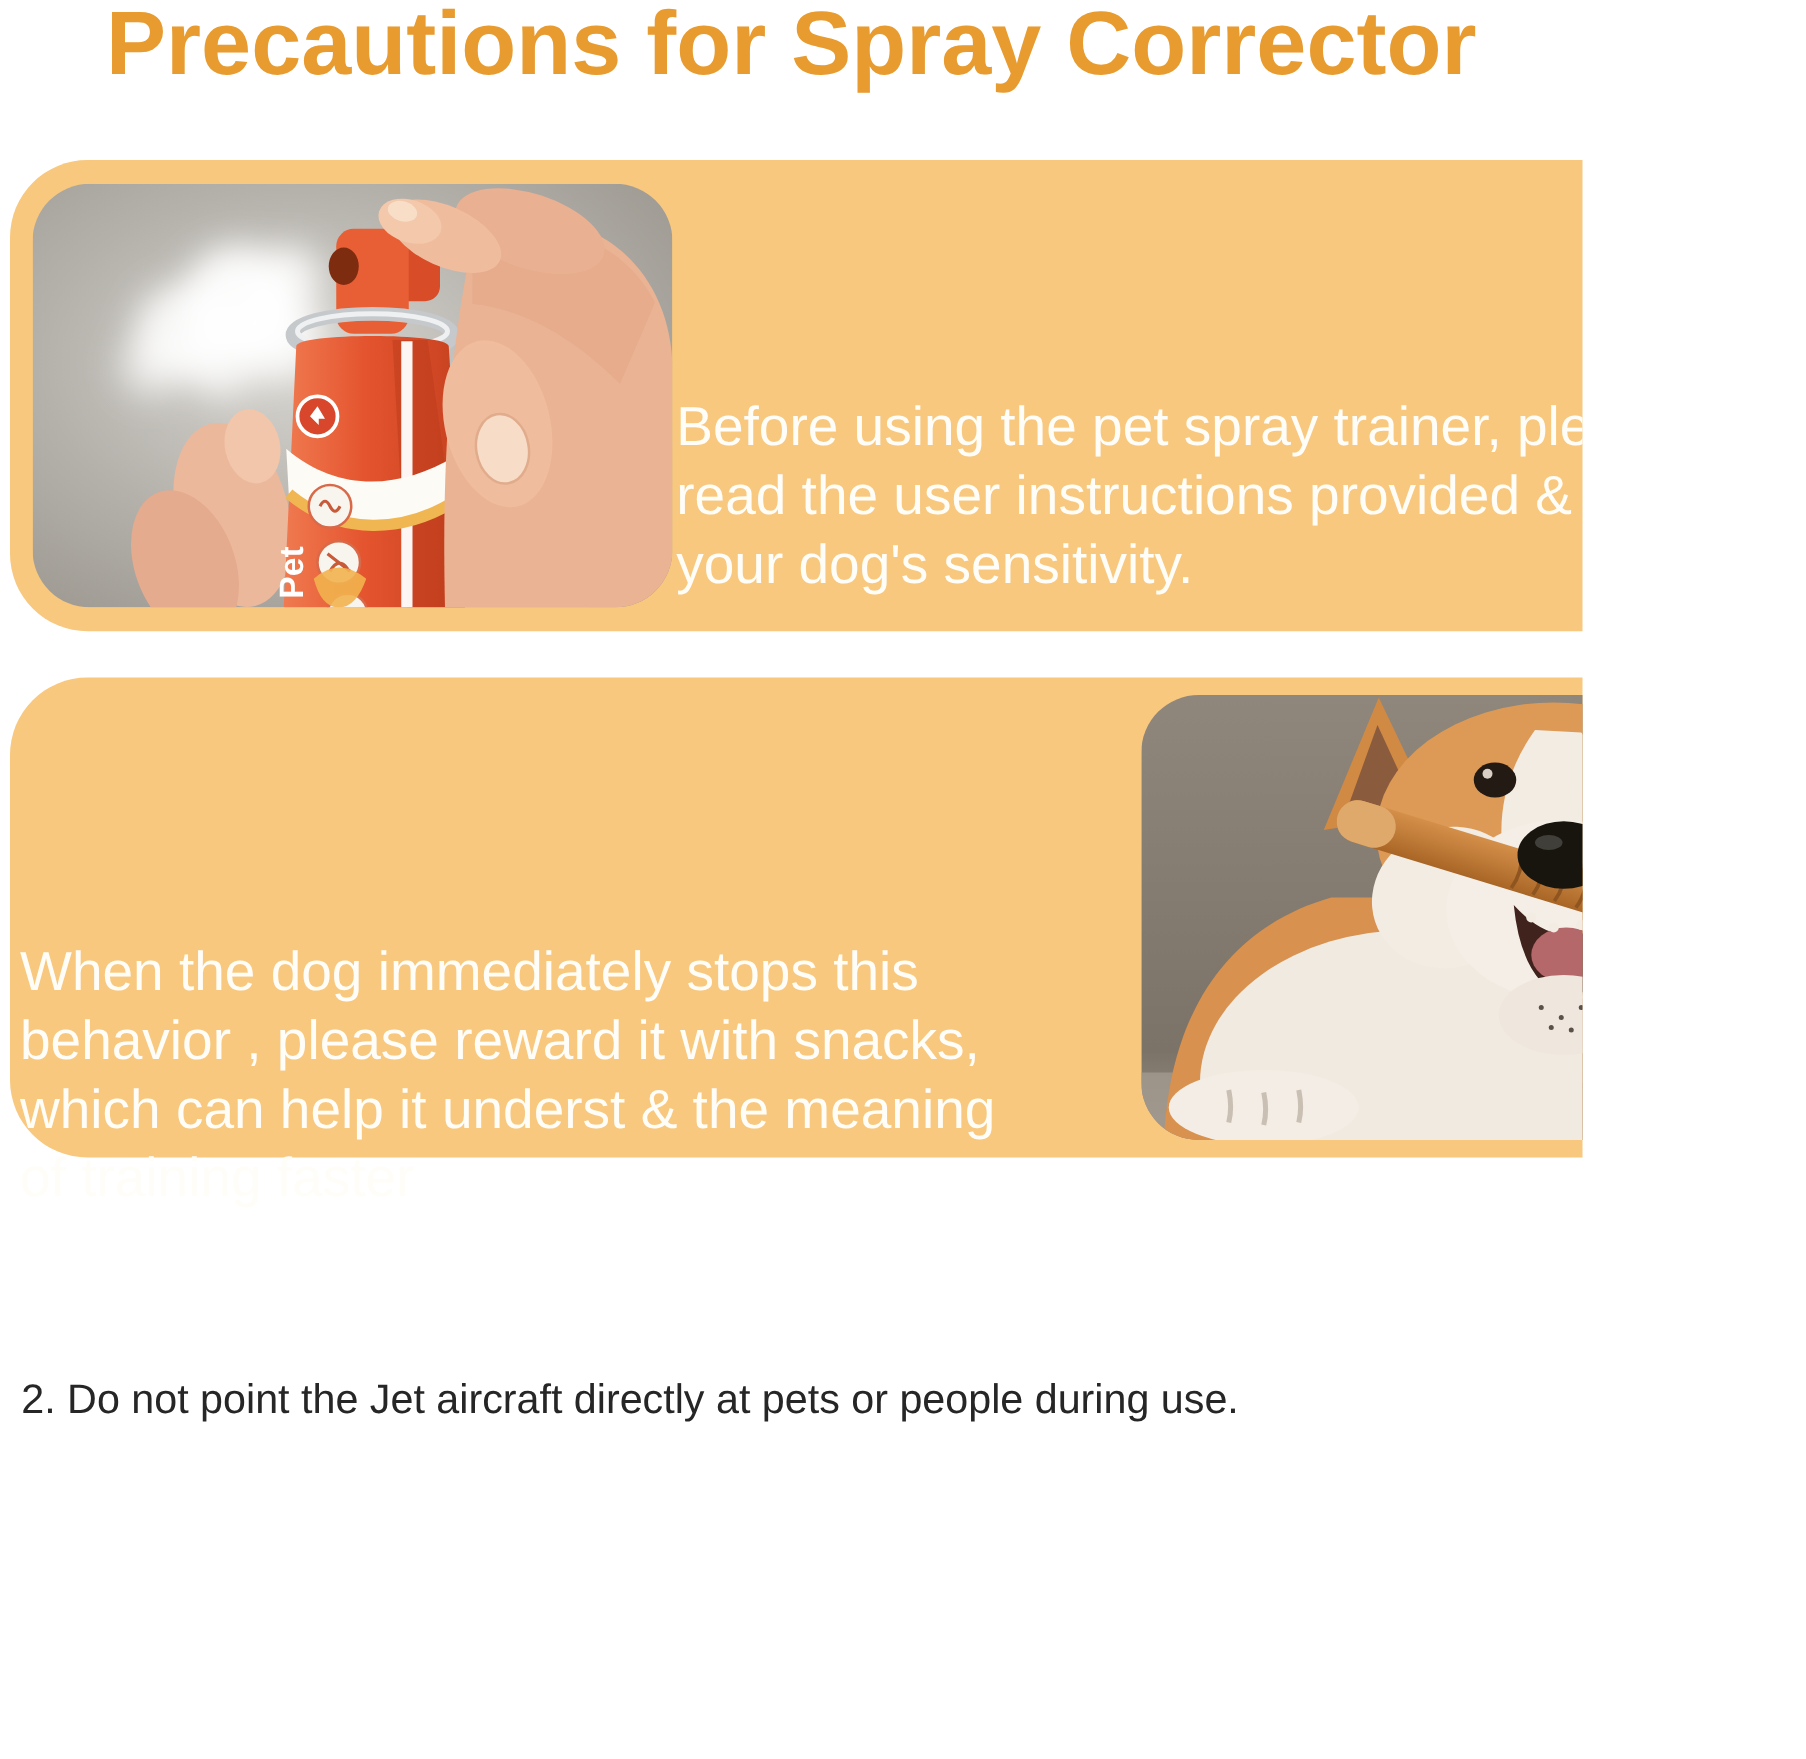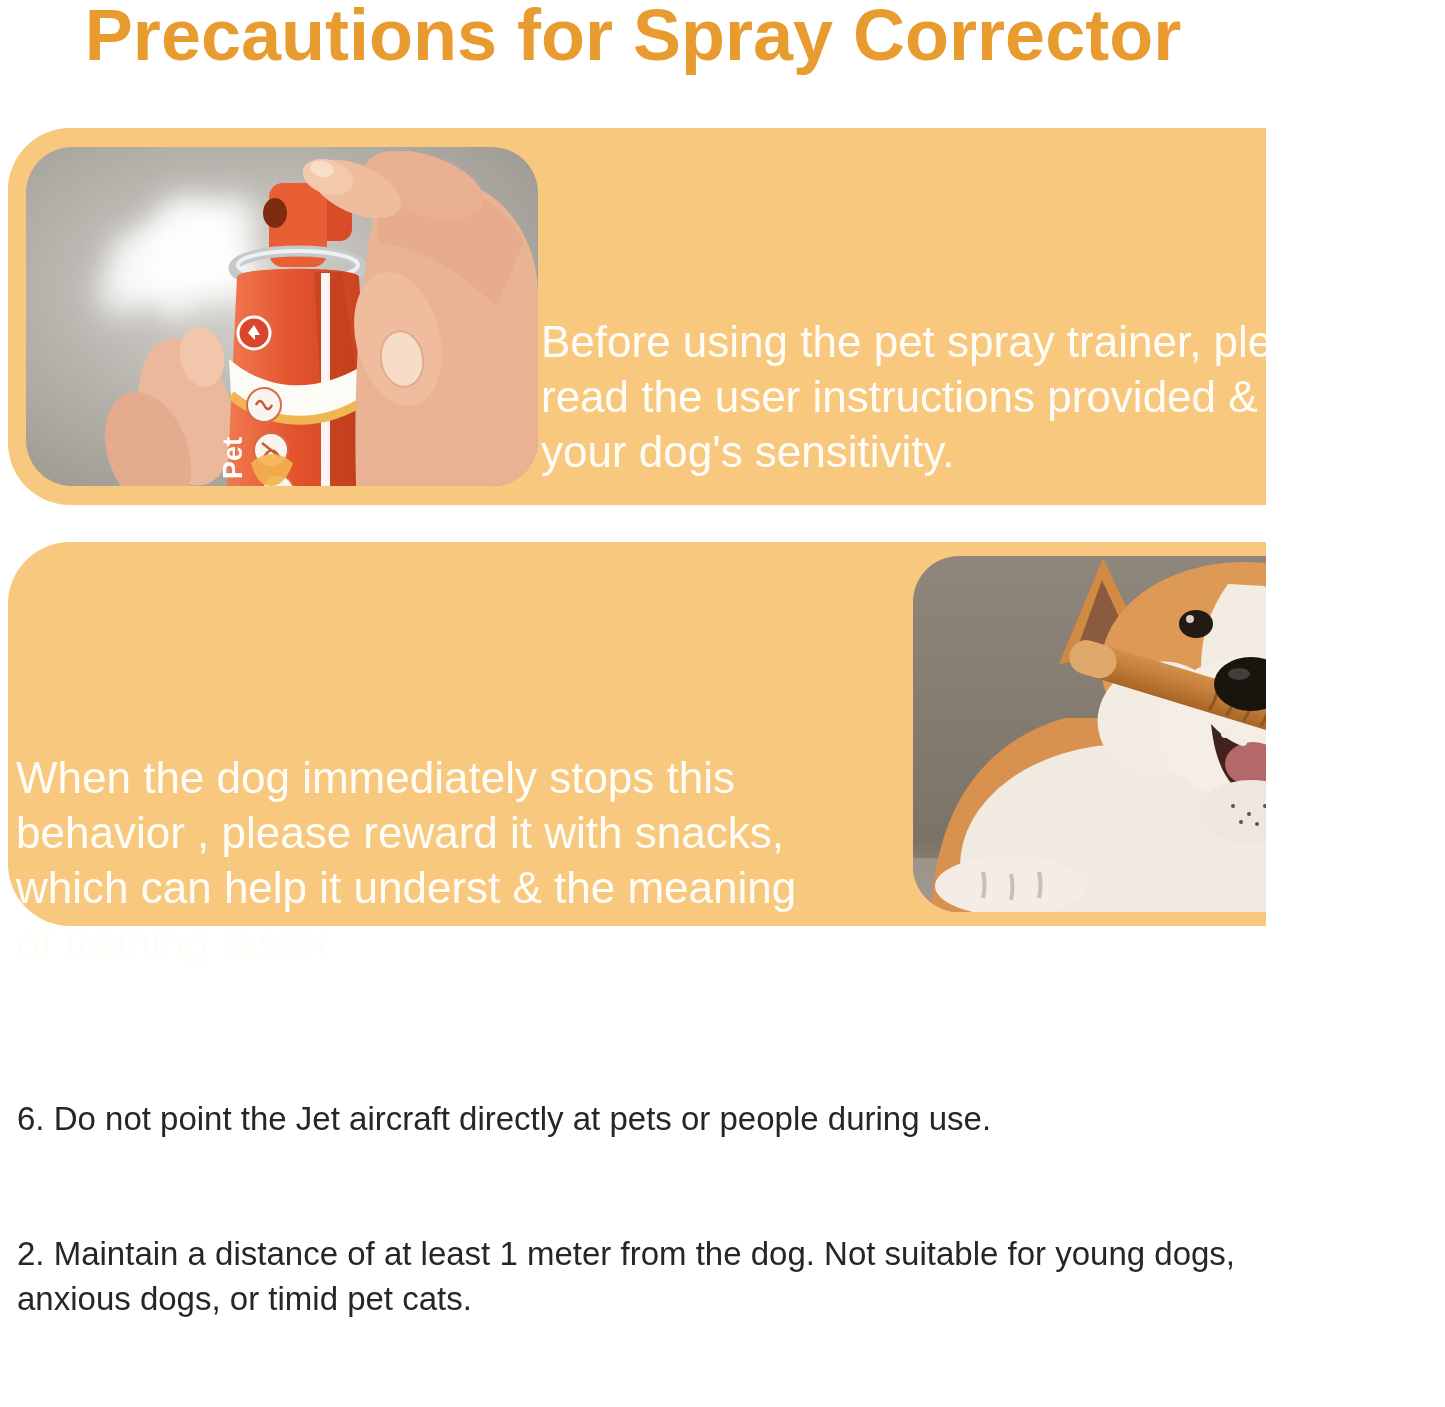--- a/index.html
+++ b/index.html
@@ -222,21 +222,19 @@
           <ellipse cx="432" cy="296" rx="54" ry="42" fill="#d8914e"></ellipse>
           <ellipse cx="424" cy="336" rx="70" ry="28" fill="#f3ede5"></ellipse>
           <path d="M400,324 q3,13 0,24 M426,326 q3,13 0,24 M452,324 q3,13 0,24" stroke="#c9bfb2" stroke-width="4" fill="none"></path>
         </g>
       </svg>
     </div>
   </section>
 
 
   <div class="notes">
-    <p>6. Do not point the Jet aircraft directly at pets or people during use.</p>
-    <p>2. Maintain a distance of at least 1 meter from the dog. Not suitable for young dogs,
-anxious dogs, or timid pet cats.</p>
+    <p>2. Do not point the Jet aircraft directly at pets or people during use.</p>
     
     
     
   </div>
 
 </div>
 
 </body></html>

